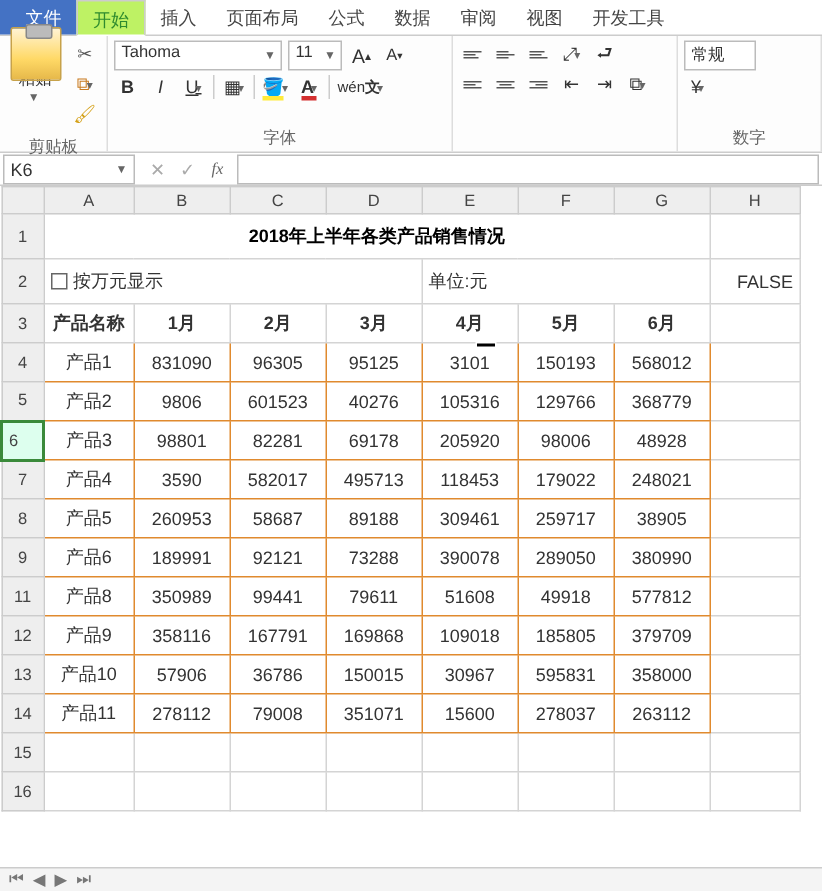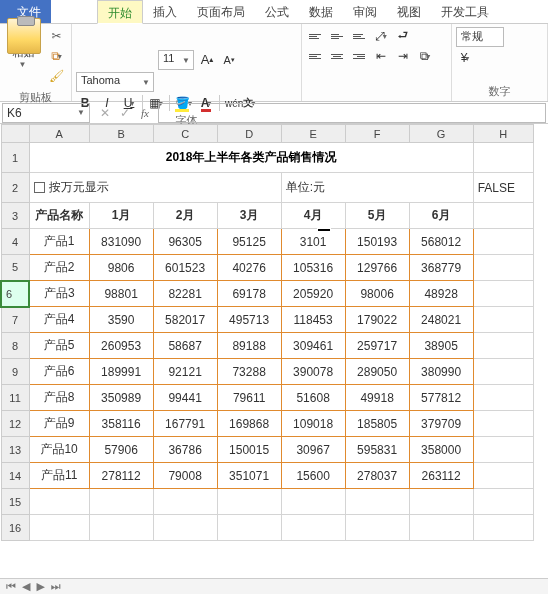--- a/index.html
+++ b/index.html
@@ -20,23 +20,22 @@
     padding: 4px 10px 3px 10px;
     font-size: 12px;
     color: #444;
     cursor: pointer;
   }
   .tab.file { background: #4472c4; color: #fff; padding-left: 17px; }
   .tab.active {
     border: 1px solid #ccc;
     border-bottom: 1px solid #fff;
     color: #2e8b2e;
-    background: #fef9c3;
+    background: #bef264;
     margin-bottom: -1px;
-    margin-left: 46px;
   }
   
   .ribbon {
     display: flex;
     height: 78px;
     border-bottom: 1px solid #ccc;
     background: #fdfdfd;
   }
   .group {
     border-right: 1px solid #ddd;
@@ -69,21 +68,21 @@
     border: 1px solid #bbb;
     background: #fff;
     font-size: 11px;
     padding: 1px 16px 1px 4px;
     position: relative;
   }
   .sel .caret {
     position: absolute; right: 3px; top: 50%; transform: translateY(-50%);
     font-size: 8px; color: #666;
   }
-  .fontbox { width: 78px; margin-top: 45px; }
+  .fontbox { width: 112px; }
   .sizebox { width: 36px; }
   .dd { font-size: 8px; color: #666; margin-left: -2px; }
   .paste-big {
     width: 34px; height: 36px;
     background: linear-gradient(#fff3d4,#ffd966 60%,#e6b84a);
     border: 1px solid #c7a24a;
     border-radius: 2px;
     position: relative;
   }
   .paste-big::before {
@@ -364,21 +363,21 @@
         </tr>
         <tr>
           <th class="rowh first">1</th>
           <td class="cell titlecell" colspan="7">2018年上半年各类产品销售情况</td>
           <td class="cell"></td>
         </tr>
         <tr>
           <th class="rowh first">2</th>
           <td class="cell greyhdr" colspan="4" style="text-align:left;padding-right:6px"><span class="chk"></span><span>按万元显示</span></td>
           <td class="cell greyhdr" colspan="3" style="text-align:left">单位:元</td>
-          <td class="cell" style="text-align:left">FALSE</td>
+          <td class="cell" style="text-align:right">FALSE</td>
         </tr>
         <tr>
           <th class="rowh">3</th>
           <td class="cell bluehdr">产品名称</td>
           <td class="cell bluehdr">1月</td>
           <td class="cell bluehdr">2月</td>
           <td class="cell bluehdr">3月</td>
           <td class="cell bluehdr">4月</td>
           <td class="cell bluehdr">5月</td>
           <td class="cell bluehdr">6月</td>

